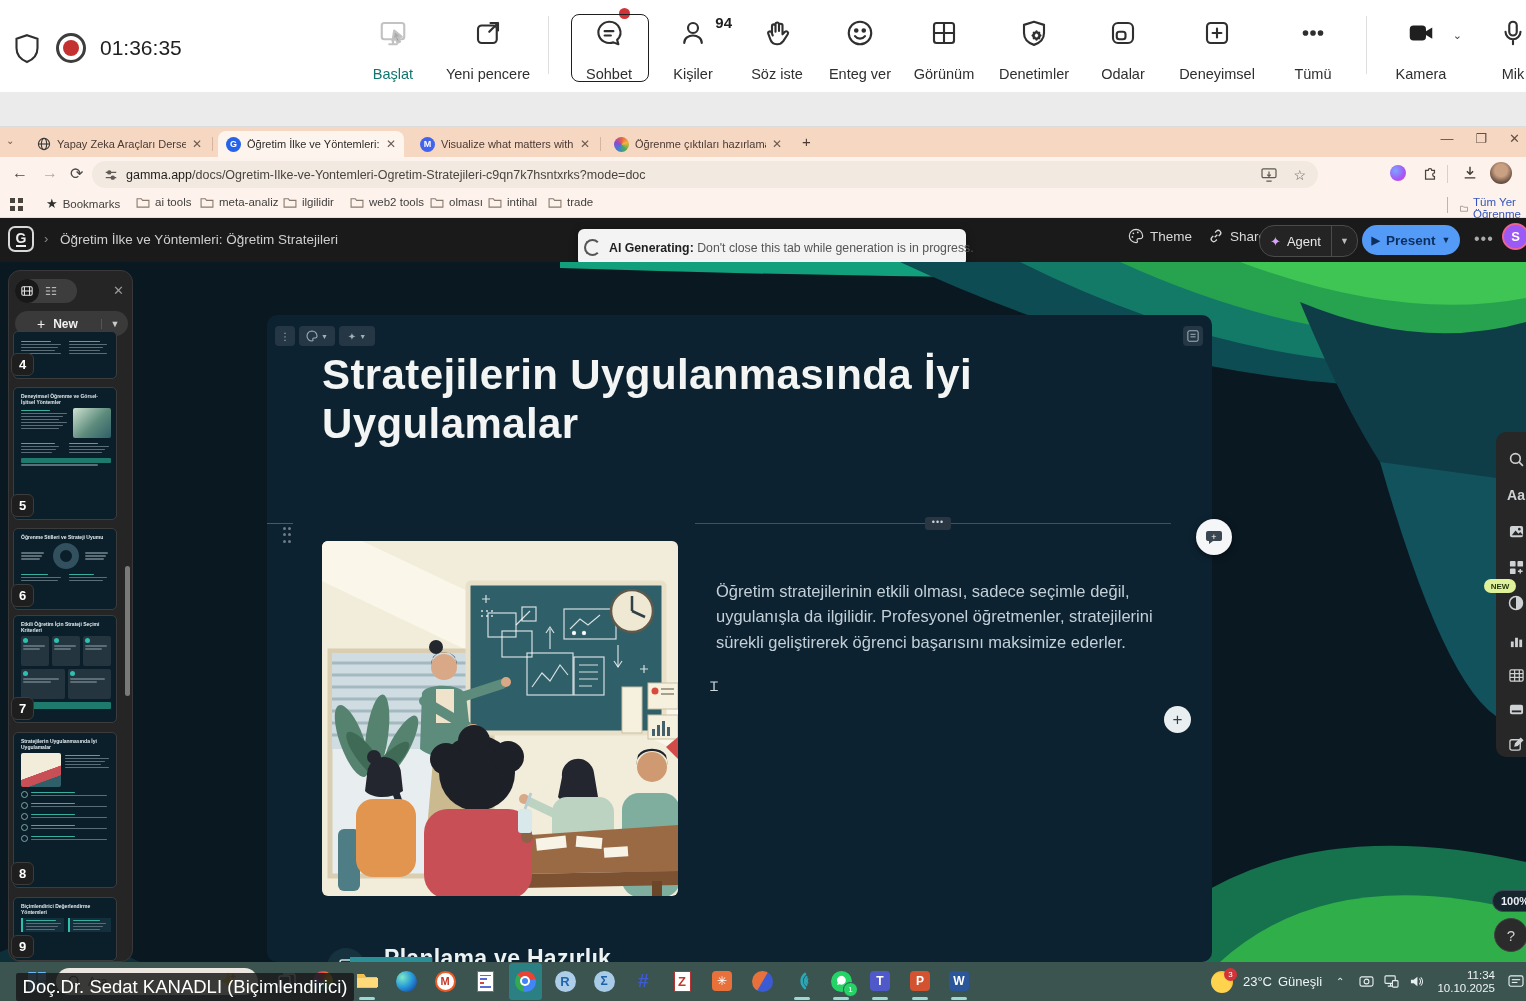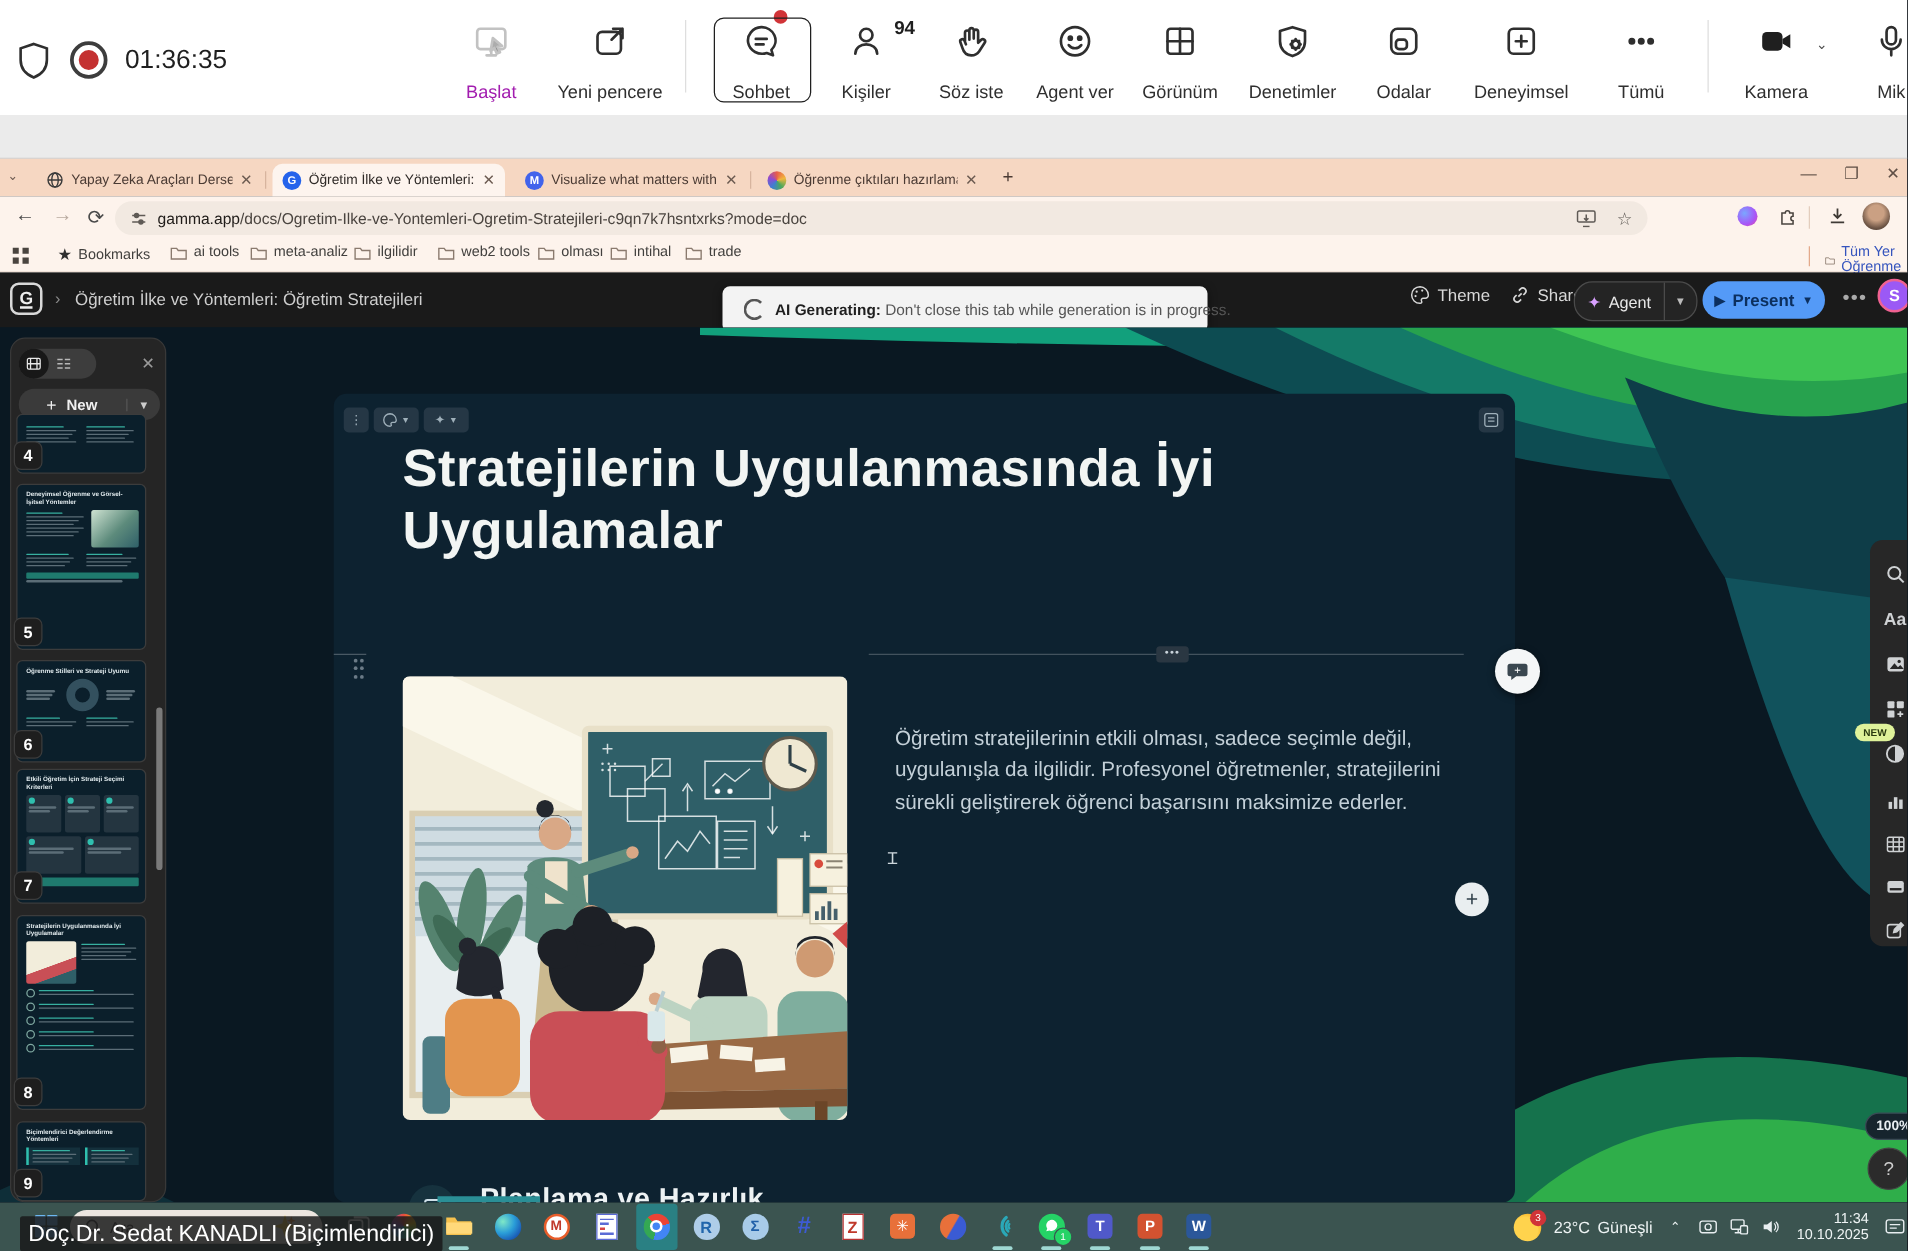--- a/index.html
+++ b/index.html
@@ -5,21 +5,21 @@
   html,body{margin:0;padding:0;background:#222;}
   #screen{position:relative;width:1526px;height:1001px;overflow:hidden;
           font-family:"Liberation Sans",sans-serif;background:#091724;}
   .abs{position:absolute;}
   
   #meetbar{left:0;top:0;width:1526px;height:92px;background:#fff;}
   #meetgap{left:0;top:92px;width:1526px;height:35px;background:#ebebeb;border-bottom:1px solid #dcdcdc;box-sizing:border-box;}
   .meet-item{position:absolute;top:12px;height:70px;display:flex;flex-direction:column;align-items:center;justify-content:space-between;color:#2f2f2f;}
   .meet-item .mi-ico{height:36px;display:flex;align-items:flex-end;justify-content:center;position:relative;}
   .meet-item .mi-lab{font-size:14.5px;line-height:16px;white-space:nowrap;}
-  .meet-item.disabled{color:#a21caf;}
+  .meet-item.disabled{color:#0f766e;}
   .meet-item.disabled svg *{stroke:#c2c2c2!important;fill-opacity:.4;}
   .meet-sel{position:absolute;border:1.8px solid #1f1f1f;border-radius:8px;}
   .meet-div{position:absolute;top:16px;height:58px;width:1px;background:#dedede;}
   .mi-dot{position:absolute;top:-4px;right:-6px;width:11px;height:11px;border-radius:50%;background:#d13438;}
   .mi-count{position:absolute;top:2px;right:-24px;font-size:15px;font-weight:bold;color:#1f1f1f;}
   #rec-shield{left:13px;top:32px;}
   #rec-dot{left:56px;top:33px;width:30px;height:30px;border-radius:50%;border:3px solid #3d3d3d;box-sizing:border-box;display:flex;align-items:center;justify-content:center;}
   #rec-dot i{width:16px;height:16px;border-radius:50%;background:#c43131;display:block;}
   #rec-timer{left:100px;top:36px;font-size:21px;color:#1f1f1f;}
   
@@ -37,21 +37,21 @@
   #urltext{font-size:12.5px;color:#4a443f;margin-left:8px;white-space:nowrap;text-align:right;}
   #urltext b{color:#201c19;font-weight:normal;}
   #bookmarks{left:0;top:192px;width:1526px;height:26px;background:#fdf3ec;border-bottom:1px solid #ecdcd1;box-sizing:border-box;}
   .bm{position:absolute;top:4px;display:flex;align-items:center;gap:5px;font-size:11.5px;color:#42403e;}
   
   #gheader{left:0;top:218px;width:1526px;height:44px;background:#1a1a1a;}
   #glogo{position:absolute;left:8px;top:8px;width:26px;height:26px;border:2px solid #d8d8d8;border-radius:7px;color:#eee;font-weight:bold;font-size:14px;display:flex;align-items:center;justify-content:center;box-sizing:border-box;}
   #glogo span{border-bottom:2px solid #eee;line-height:13px;}
   #gcrumb{position:absolute;left:44px;top:13px;color:#8a8a8a;font-size:13px;}
   #gtitle{position:absolute;left:60px;top:14px;color:#cfcfcf;font-size:13.5px;}
-  #ainotice{position:absolute;left:578px;top:11px;width:388px;height:37px;background:#f3f3f3;border-radius:6px;box-shadow:0 2px 8px rgba(0,0,0,.4);display:flex;align-items:center;padding:0 17px;box-sizing:border-box;}
+  #ainotice{position:absolute;left:578px;top:11px;width:388px;height:37px;background:#f3f3f3;border-radius:6px;box-shadow:0 2px 8px rgba(0,0,0,.4);display:flex;align-items:center;padding:0 6px;box-sizing:border-box;}
   #ainotice .spin{width:13px;height:13px;border:2px solid #555;border-right-color:transparent;border-radius:50%;margin-right:8px;flex:none;}
   #ainotice .t{font-size:12.3px;color:#555;white-space:nowrap;}
   #ainotice .t b{color:#1f1f1f;}
   .ghbtn{position:absolute;top:10px;display:flex;align-items:center;gap:6px;color:#d8d8d8;font-size:13.5px;}
   #agentbtn{position:absolute;left:1259px;top:7px;height:30px;border:1px solid #4b4b4b;background:#242424;border-radius:15px;display:flex;align-items:center;color:#e8e8e8;font-size:13px;}
   #agentbtn .seg{padding:0 10px;display:flex;align-items:center;gap:6px;height:100%;}
   #agentbtn .seg+.seg{border-left:1px solid #4b4b4b;padding:0 8px;}
   #presentbtn{position:absolute;left:1362px;top:7px;width:98px;height:30px;background:#549af7;border-radius:15px;display:flex;align-items:center;justify-content:center;gap:6px;color:#0c2f5e;font-size:13.5px;font-weight:bold;}
   #gmore{position:absolute;left:1474px;top:12px;color:#aaa;font-size:16px;letter-spacing:1px;}
   #gavatar{position:absolute;left:1502px;top:5px;width:27px;height:27px;border-radius:50%;background:#9b59f5;border:2px solid #f06292;color:#fff;font-size:13px;font-weight:bold;display:flex;align-items:center;justify-content:center;box-sizing:border-box;}
@@ -179,21 +179,21 @@
         </div>
         <div class="meet-item" style="left: 805px; width: 110px;">
           <div class="mi-ico">
             <svg width="30" height="30" viewBox="0 0 24 24" fill="none" stroke="#2f2f2f" stroke-width="1.7" stroke-linecap="round" stroke-linejoin="round">
               <circle cx="12" cy="12" r="9"></circle>
               <circle cx="9" cy="10" r="1" fill="#2f2f2f"></circle>
               <circle cx="15" cy="10" r="1" fill="#2f2f2f"></circle>
               <path d="M8 14.5 a5 5 0 0 0 8 0"></path>
             </svg>
           </div>
-          <div class="mi-lab">Agent ver</div>
+          <div class="mi-lab">Enteg ver</div>
         </div>
         <div class="meet-item" style="left: 889px; width: 110px;">
           <div class="mi-ico">
             <svg width="30" height="30" viewBox="0 0 24 24" fill="none" stroke="#2f2f2f" stroke-width="1.7" stroke-linecap="round" stroke-linejoin="round">
               <rect x="4" y="4" width="16" height="16" rx="2"></rect>
               <line x1="12" y1="4" x2="12" y2="20"></line>
               <line x1="4" y1="12" x2="20" y2="12"></line>
             </svg>
           </div>
           <div class="mi-lab">Görünüm</div>

